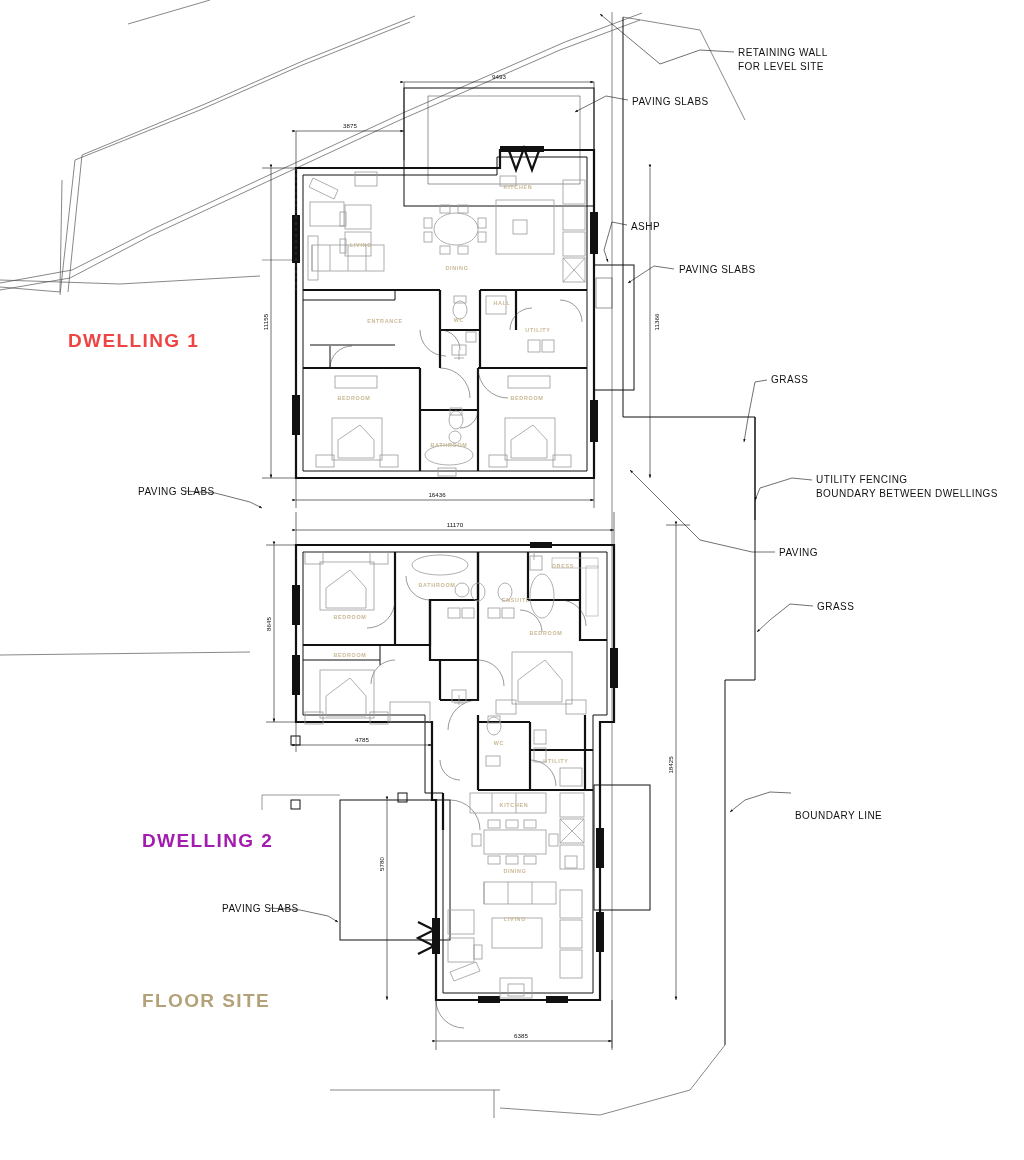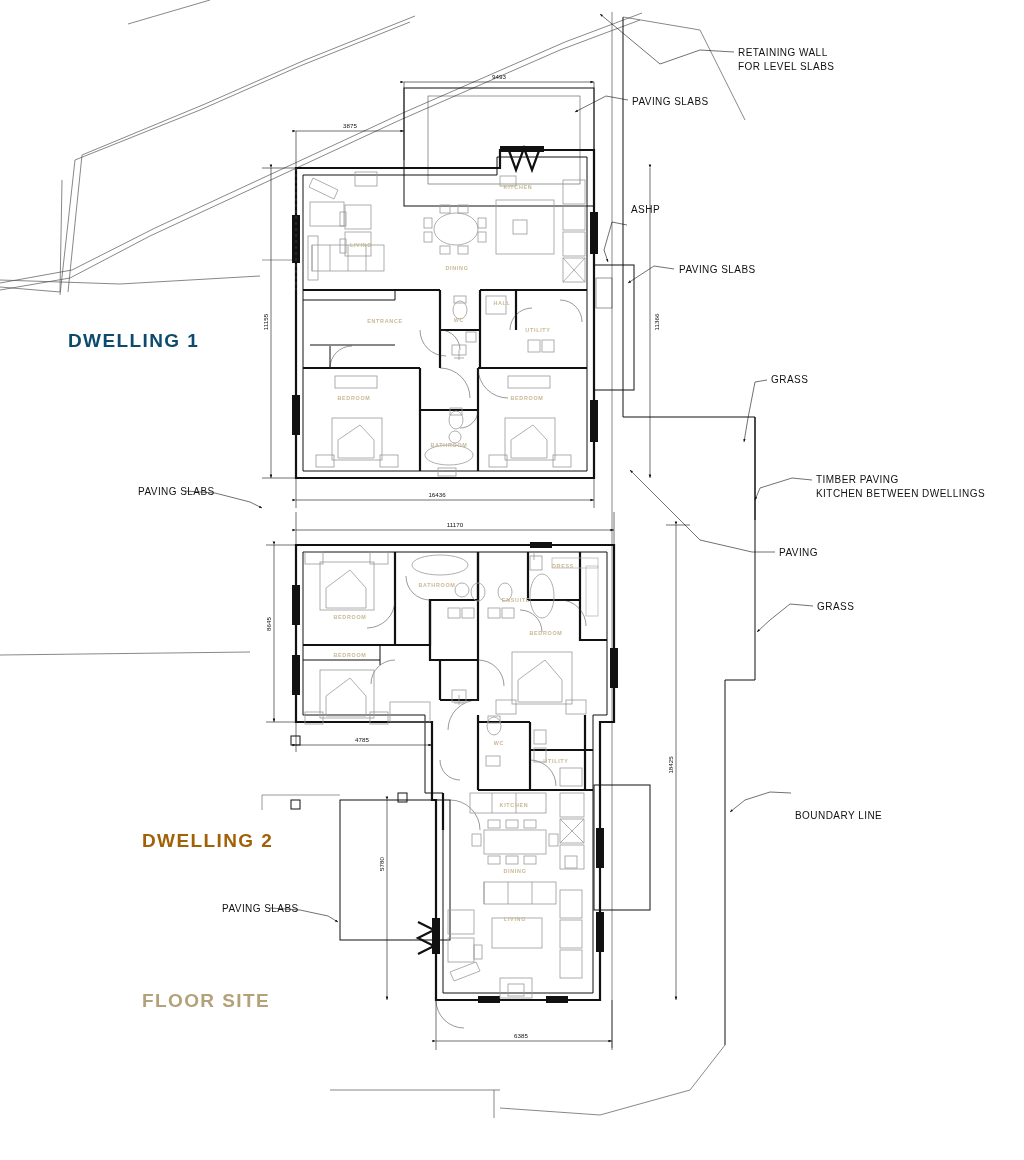--- a/index.html
+++ b/index.html
@@ -388,33 +388,33 @@
     <path class="lead" marker-end="url(#arS)" d="M812,480 L792,478 L760,488 L755,500"></path>
     <path class="lead" marker-end="url(#arS)" d="M775,552 L752,552 L700,540 L630,470"></path>
     <path class="lead" marker-end="url(#arS)" d="M813,606 L790,604 L770,620 L757,632"></path>
     <path class="lead" marker-end="url(#arS)" d="M791,793 L770,792 L745,800 L730,812"></path>
     <path class="lead" marker-end="url(#arS)" d="M185,491 L215,493 L250,502 L262,508"></path>
     <path class="lead" marker-end="url(#arS)" d="M270,908 L300,910 L328,916 L338,922"></path>
   </g>
 </svg>
 
 <div id="big-labels">
-      <div class="bigtitle" style="left: 68px; top: 330px; color: #0c4a6e;">DWELLING 1</div>
-      <div class="bigtitle" style="left: 142px; top: 830px; color: #a16207;">DWELLING 2</div>
+      <div class="bigtitle" style="left: 68px; top: 330px; color: #ef4444;">DWELLING 1</div>
+      <div class="bigtitle" style="left: 142px; top: 830px; color: #a21caf;">DWELLING 2</div>
       <div class="bigtitle" style="left: 142px; top: 990px; color: rgb(179, 161, 121);">FLOOR SITE</div>
     </div>
 <div id="notes">
       <div class="note" style="left: 738px; top: 45px;">RETAINING WALL</div>
-      <div class="note" style="left: 738px; top: 59px;">FOR LEVEL SLABS</div>
+      <div class="note" style="left: 738px; top: 59px;">FOR LEVEL SITE</div>
       <div class="note" style="left: 632px; top: 94px;">PAVING SLABS</div>
-      <div class="note" style="left: 631px; top: 202px;">ASHP</div>
+      <div class="note" style="left: 631px; top: 219px;">ASHP</div>
       <div class="note" style="left: 679px; top: 262px;">PAVING SLABS</div>
       <div class="note" style="left: 771px; top: 372px;">GRASS</div>
-      <div class="note" style="left: 816px; top: 472px;">TIMBER PAVING</div>
-      <div class="note" style="left: 816px; top: 486px;">KITCHEN BETWEEN DWELLINGS</div>
+      <div class="note" style="left: 816px; top: 472px;">UTILITY FENCING</div>
+      <div class="note" style="left: 816px; top: 486px;">BOUNDARY BETWEEN DWELLINGS</div>
       <div class="note" style="left: 779px; top: 545px;">PAVING</div>
       <div class="note" style="left: 817px; top: 599px;">GRASS</div>
       <div class="note" style="left: 795px; top: 808px;">BOUNDARY LINE</div>
       <div class="note" style="left: 138px; top: 484px;">PAVING SLABS</div>
       <div class="note" style="left: 222px; top: 901px;">PAVING SLABS</div>
     </div>
 <div id="dims">
       <div class="dim" style="left: 499px; top: 76px;">9493</div>
       <div class="dim" style="left: 350px; top: 125px;">3875</div>
       <div class="dimv" style="left: 265px; top: 322px;">11155</div>

